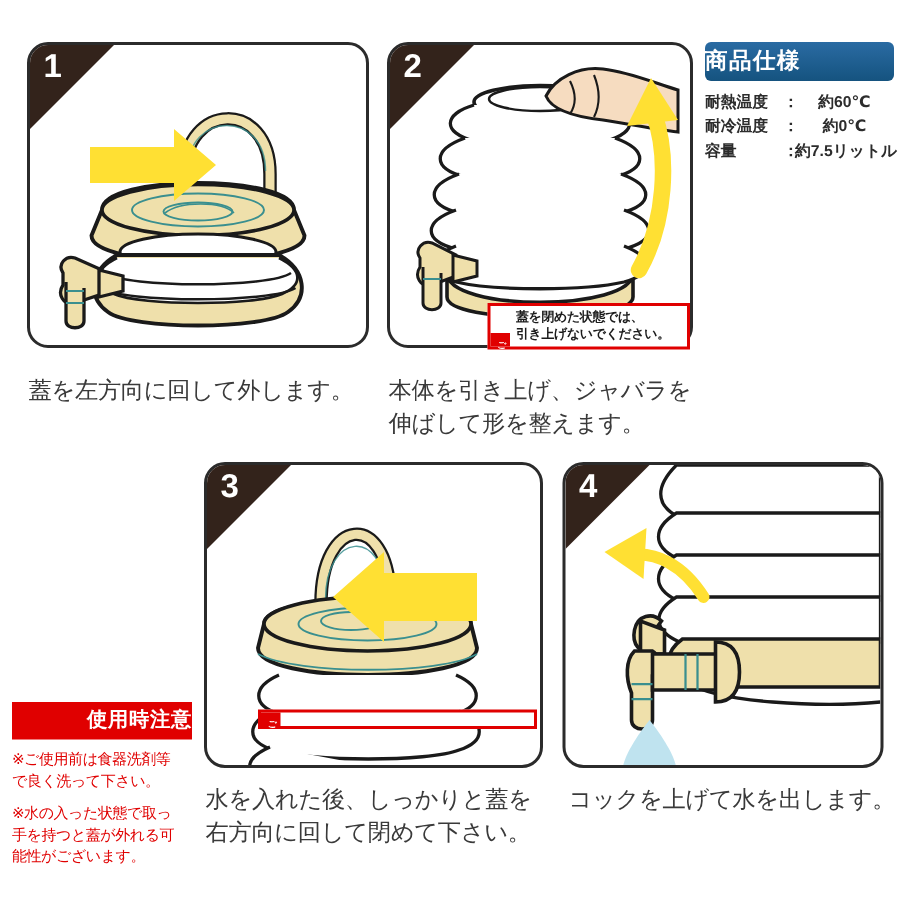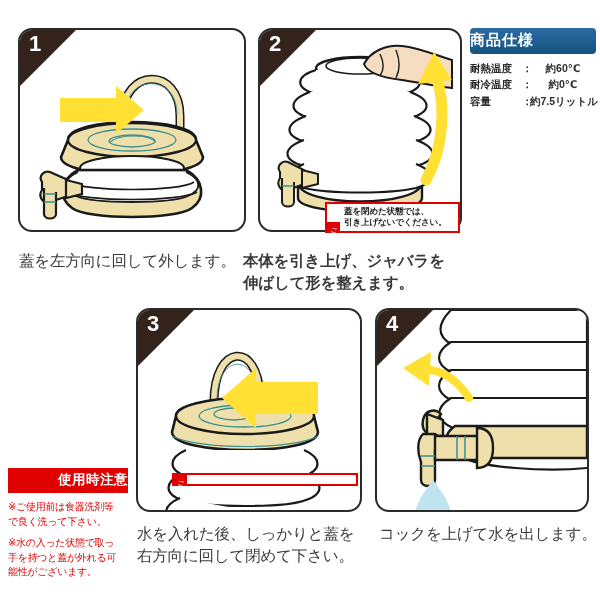--- a/index.html
+++ b/index.html
@@ -48,21 +48,21 @@
   
   .caption{
     position:absolute;
     color:#3a3a3a;
     font-size:15.5px;
     line-height:1.42;
     letter-spacing:-0.2px;
     white-space:pre-line;
   }
   .cap-1{left:19px;top:250px;width:240px;}
-  .cap-2{left:243px;top:250px;width:215px;font-weight:bold;}
+  .cap-2{left:259px;top:250px;width:215px;}
   .cap-3{left:137px;top:523px;width:230px;}
   .cap-4{left:379px;top:523px;width:220px;}
 
   
   .caution{
     position:absolute;
     display:flex;
     border:2px solid #e00000;
     background:#ffffff;
     align-items:flex-end;

